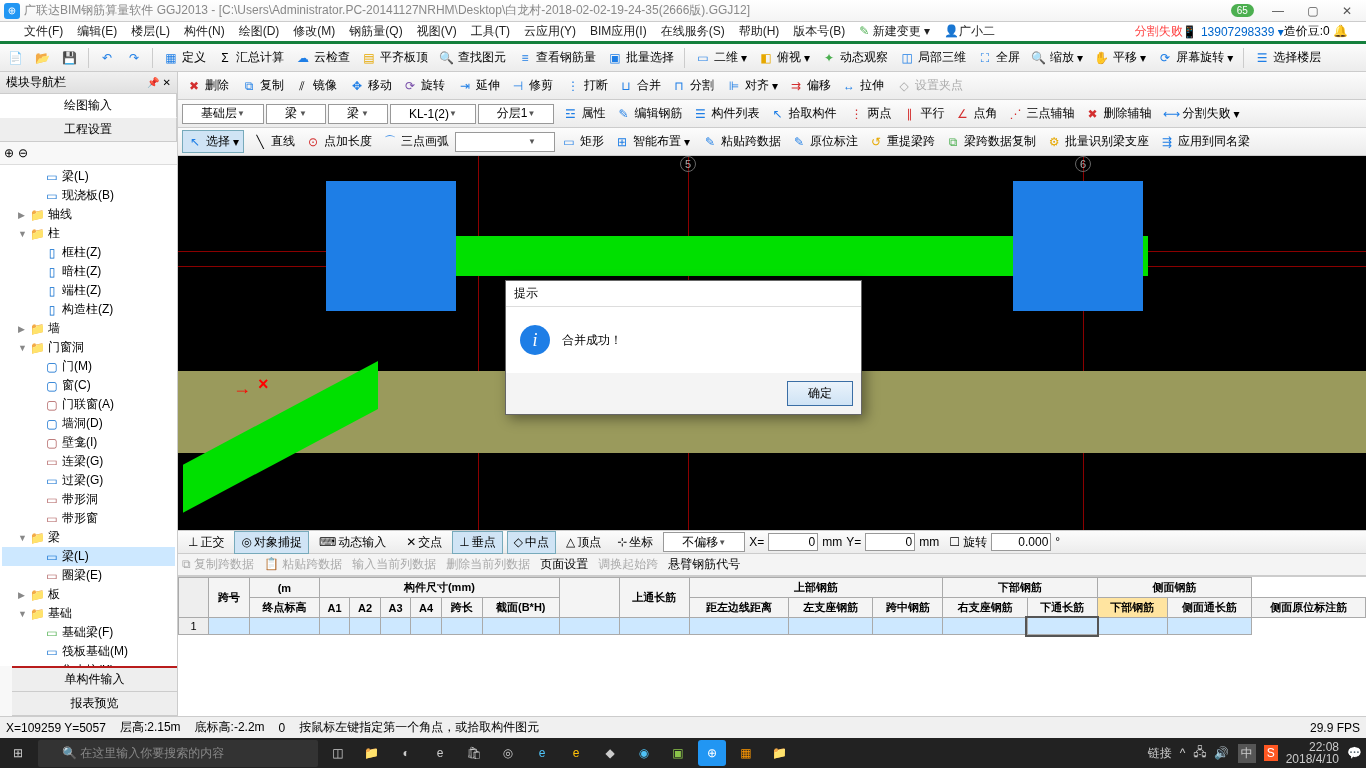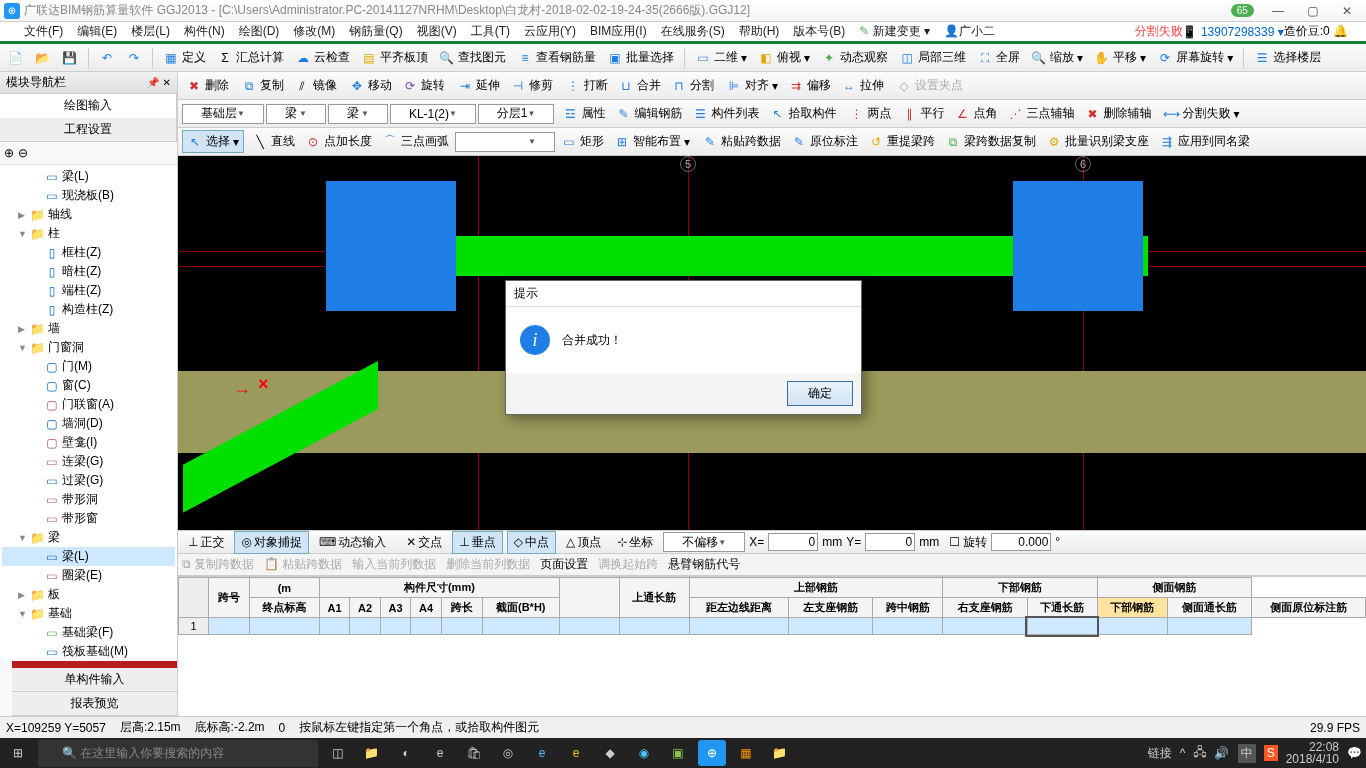--- a/index.html
+++ b/index.html
@@ -25,21 +25,21 @@
 .sidebar .dock-title .pin{margin-left:auto; font-size:10px;}
 .sidetabs{display:flex; border-bottom:1px solid #ccc;}
 .sidetabs .st{flex:1; text-align:center; padding:3px 0; background:#eee; border-right:1px solid #ccc; cursor:pointer;}
 .sidetabs .st.active{background:#fff; border-bottom:1px solid #fff; margin-bottom:-1px;}
 .mini-icons{padding:4px; display:flex; gap:4px; border-bottom:1px solid #ddd;}
 .tree{flex:1; overflow:auto; background:#fff; padding:2px;}
 .tree .node{display:flex; align-items:center; padding:1px 2px; white-space:nowrap; cursor:pointer;}
 .tree .node.sel{background:#cde8ff;}
 .tree .exp{width:12px; color:#888; font-size:9px;}
 .tree .fic{width:16px; height:14px; margin-right:2px; display:inline-flex; align-items:center; justify-content:center;} .tree .lv1{padding-left:16px;} .tree .lv2{padding-left:30px;}
-.bottom-tabs{border-top:7px solid #b91c1c;margin-left:12px;}
+.bottom-tabs{border-top:2px solid #b91c1c;margin-left:12px;}
 .bottom-tabs .bt{padding:3px 0; text-align:center; background:#eee; border-bottom:1px solid #ccc;}
 .workarea{flex:1; display:flex; flex-direction:column; background:#f8f8f8;}
 .edit-tb, .sel-tb, .sel-tb2{height:28px; background:linear-gradient(#fcfcfc,#ececec); border-bottom:1px solid #ccc; display:flex; align-items:center; padding:0 4px; gap:2px; overflow:hidden;}
 .combo{border:1px solid #999; background:#fff; padding:1px 18px; min-width:60px; display:flex; align-items:center; height:20px;}
 .combo .dd{margin-left:auto; font-size:8px; color:#555;}
 .canvas{flex:1; background:#000; position:relative; overflow:hidden;}
 .gridv{position:absolute; top:0; bottom:0; width:1px; background:#8b0000;}
 .gridh{position:absolute; left:0; right:0; height:1px; background:#8b0000;}
 .col-rect{position:absolute; background:#1e7ee6;}
 .beam{position:absolute; background:#00e000;}

